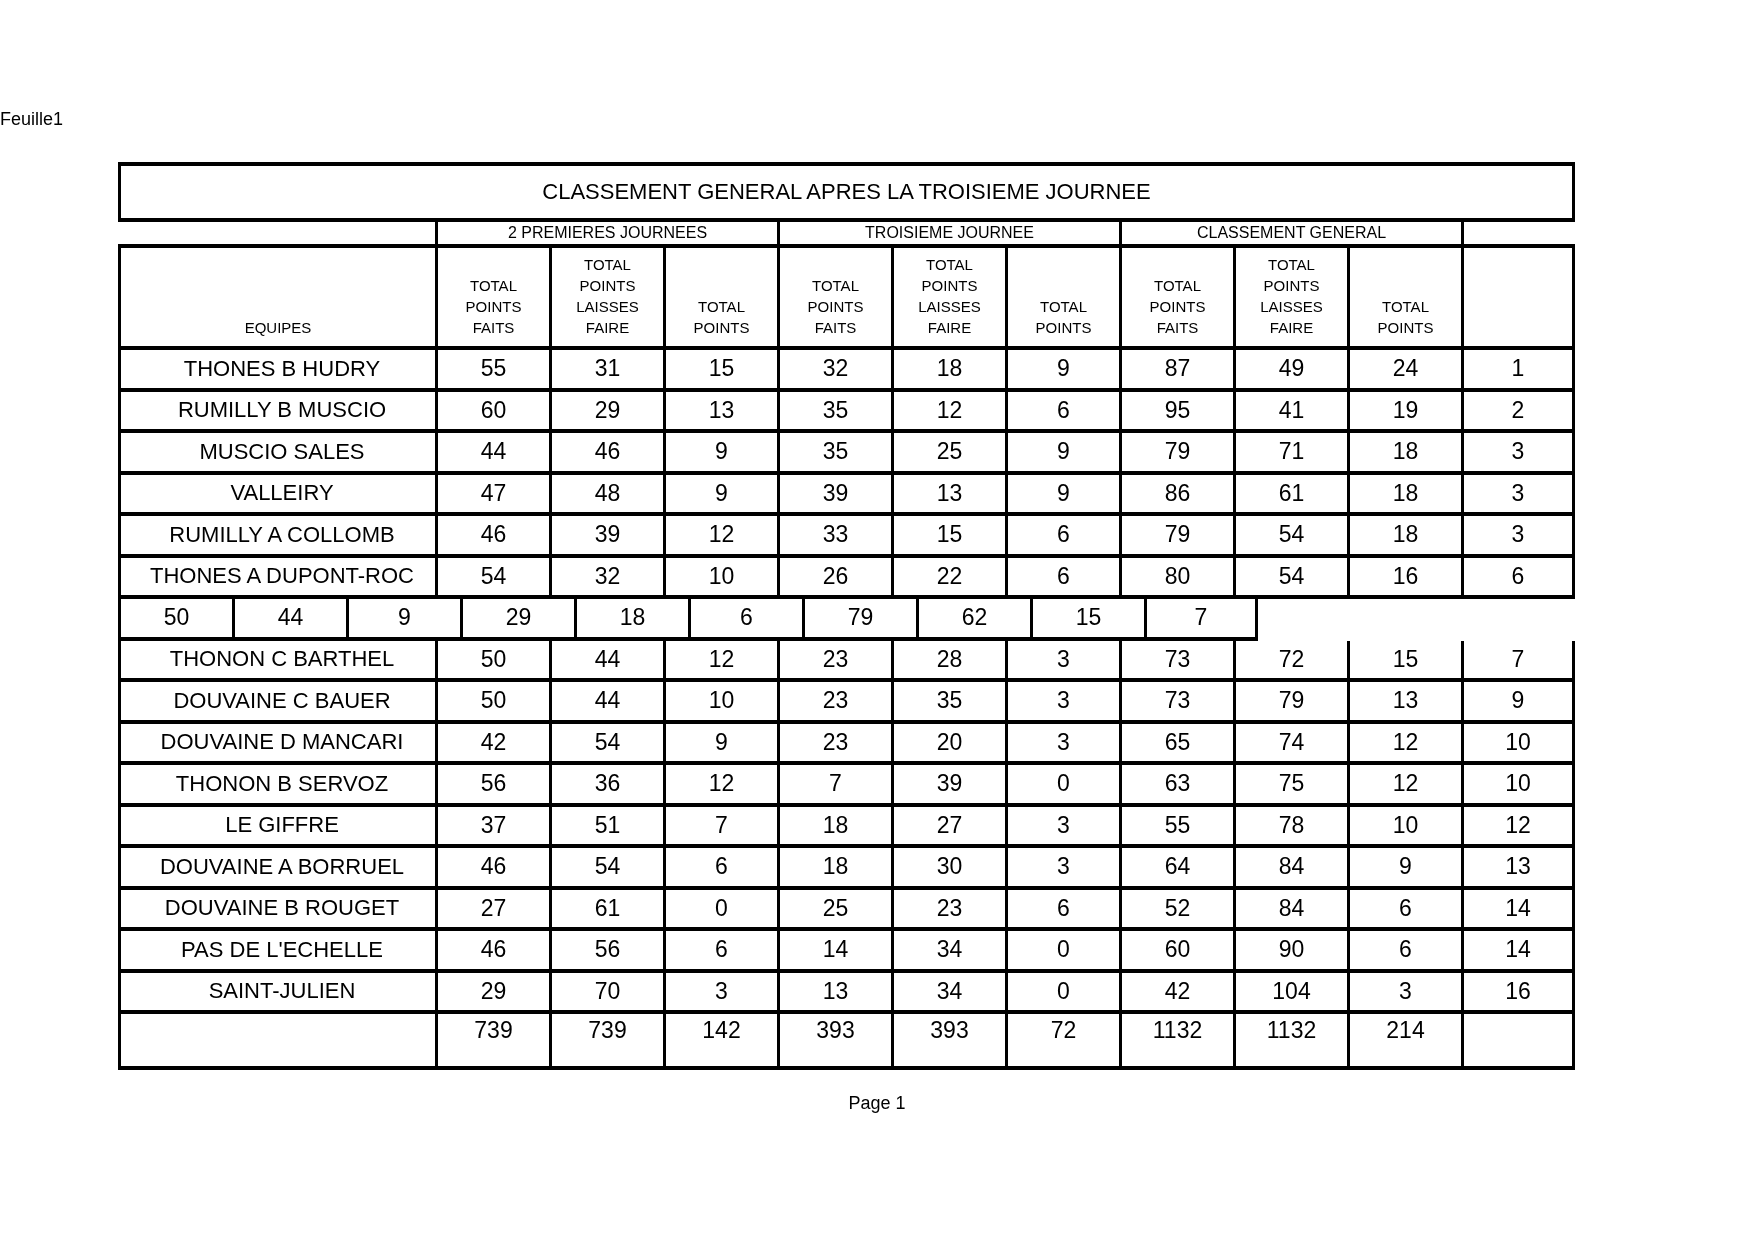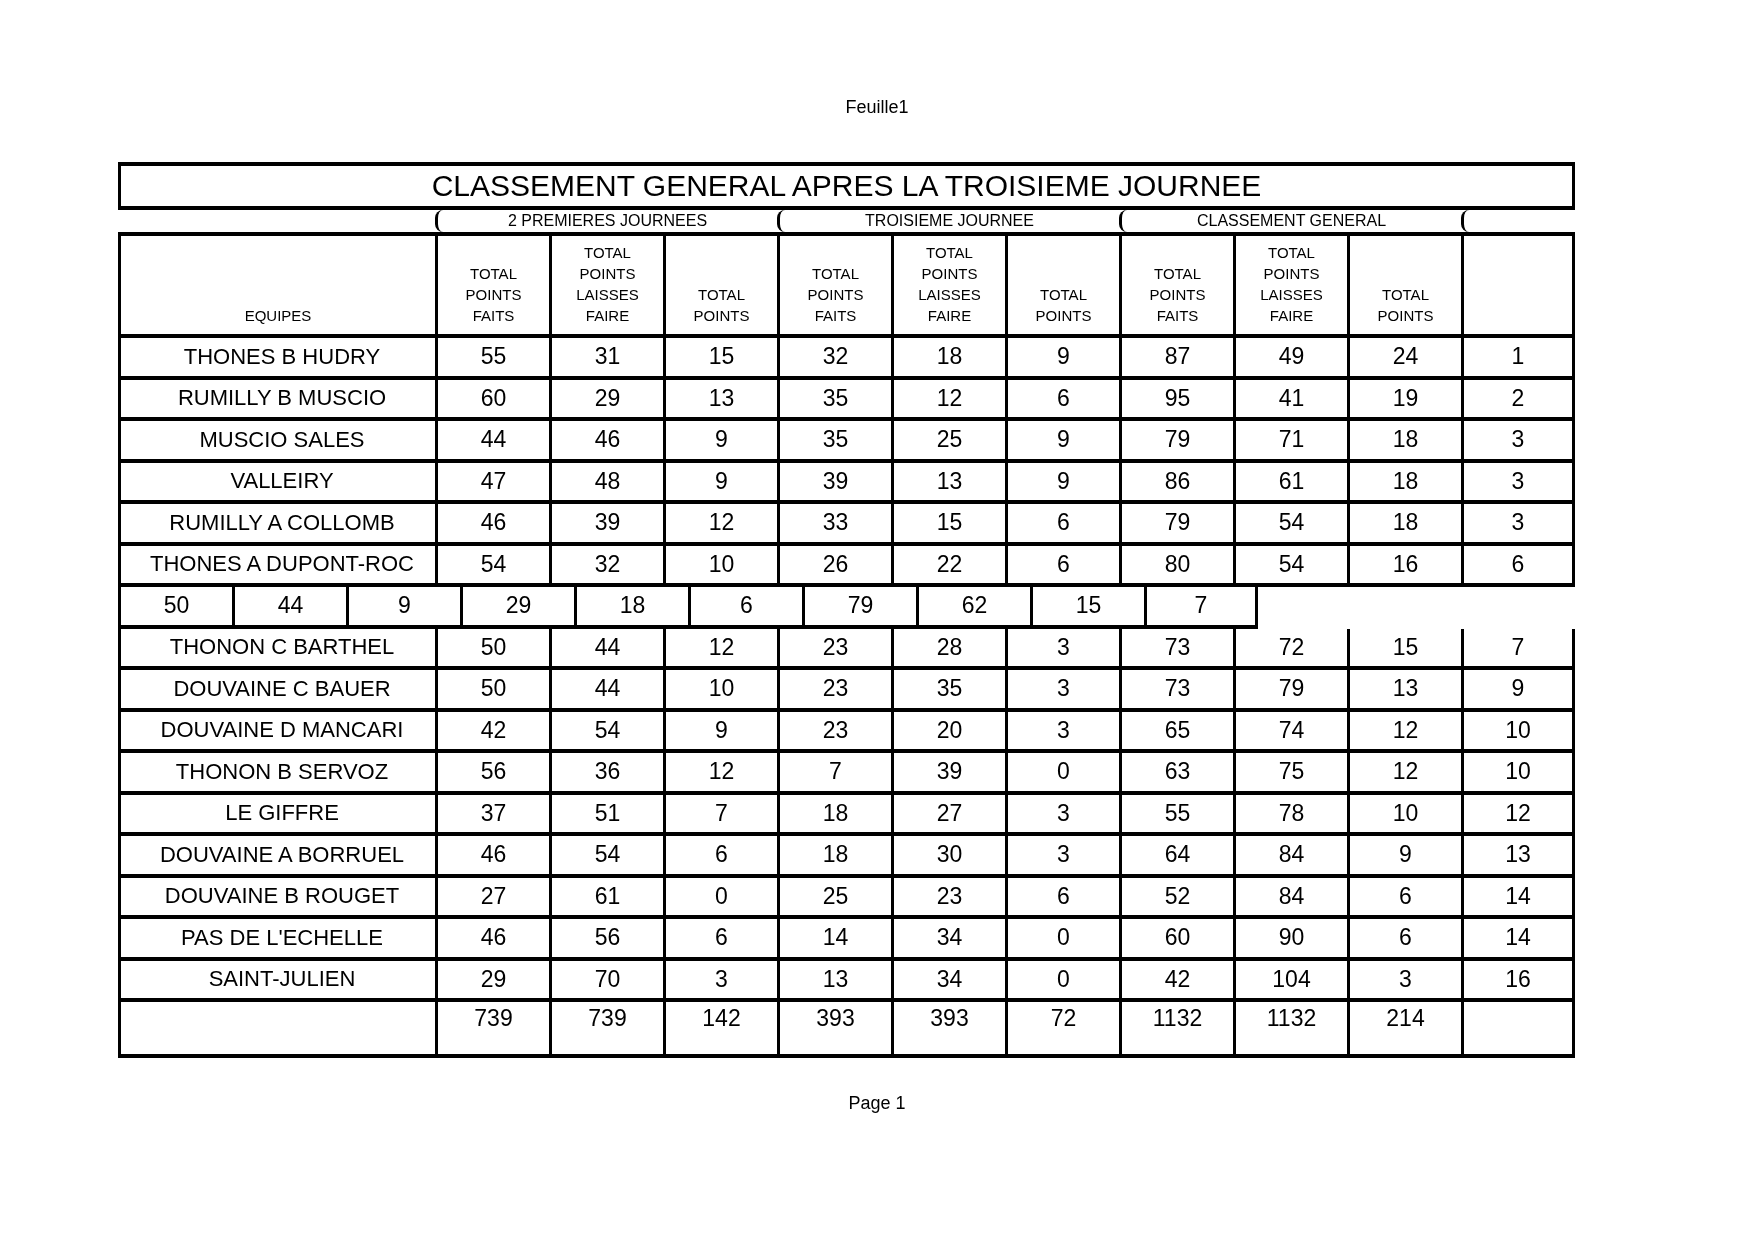--- a/index.html
+++ b/index.html
@@ -1,27 +1,27 @@
 <!DOCTYPE html>
 <html><head>
 <meta charset="utf-8">
 <style>
   html,body{margin:0;padding:0;background:#ffffff;}
   *{box-sizing:border-box;}
   .page{position:relative;width:1754px;height:1240px;background:#ffffff;color:#000;
         font-family:"Liberation Sans",sans-serif;overflow:hidden;}
-  .sheet-label{position:absolute;top:96px;left:0;width:100%;text-align:center;
+  .sheet-label{position:absolute;top:108px;left:0;width:100%;
         font-size:18px;line-height:22px;}
   .footer-label{position:absolute;top:1092px;left:0;width:100%;text-align:center;
         font-size:18px;line-height:22px;}
   .ctable{position:absolute;left:118px;top:162px;width:1457px;}
-  .title-row{height:48px;border:3px solid #000;border-top-width:4px;border-bottom-width:4px;
-        display:flex;align-items:center;justify-content:center;font-size:30px;white-space:nowrap;}
+  .title-row{height:60px;border:3px solid #000;border-top-width:4px;border-bottom-width:4px;
+        display:flex;align-items:center;justify-content:center;font-size:22px;white-space:nowrap;}
   .group-row{display:flex;height:26px;border-bottom:4px solid #000;}
-  .gcell{display:flex;align-items:center;justify-content:center;font-size:16px;white-space:nowrap;border-radius:8px;}
+  .gcell{display:flex;align-items:center;justify-content:center;font-size:16px;white-space:nowrap;}
   .g-spacer{width:317px;}
   .g-box{width:342px;border-left:3px solid #000;}
   .g-rank{width:114px;border-left:3px solid #000;}
   .row{display:flex;}
   .cell{border-left:3px solid #000;border-bottom:4px solid #000;
         display:flex;align-items:center;justify-content:center;text-align:center;}
   .c-rankcol{border-right:3px solid #000;}
   .col-equipe{width:317px;}
   .col-num{width:114px;}
   .header-row{height:102px;}

